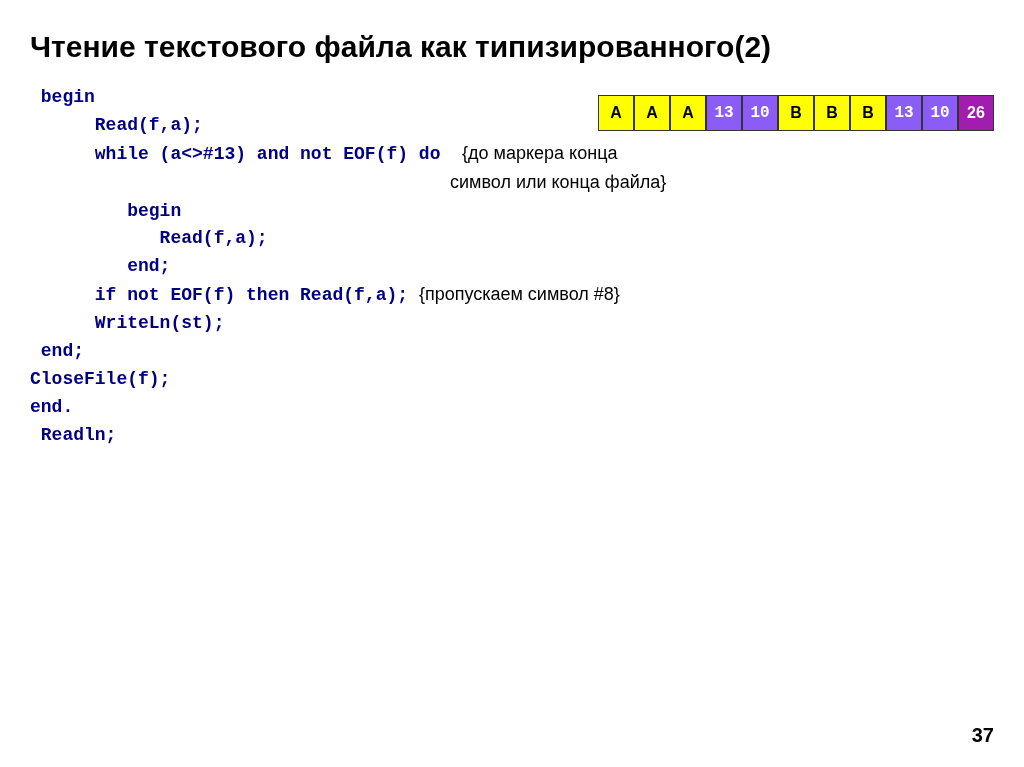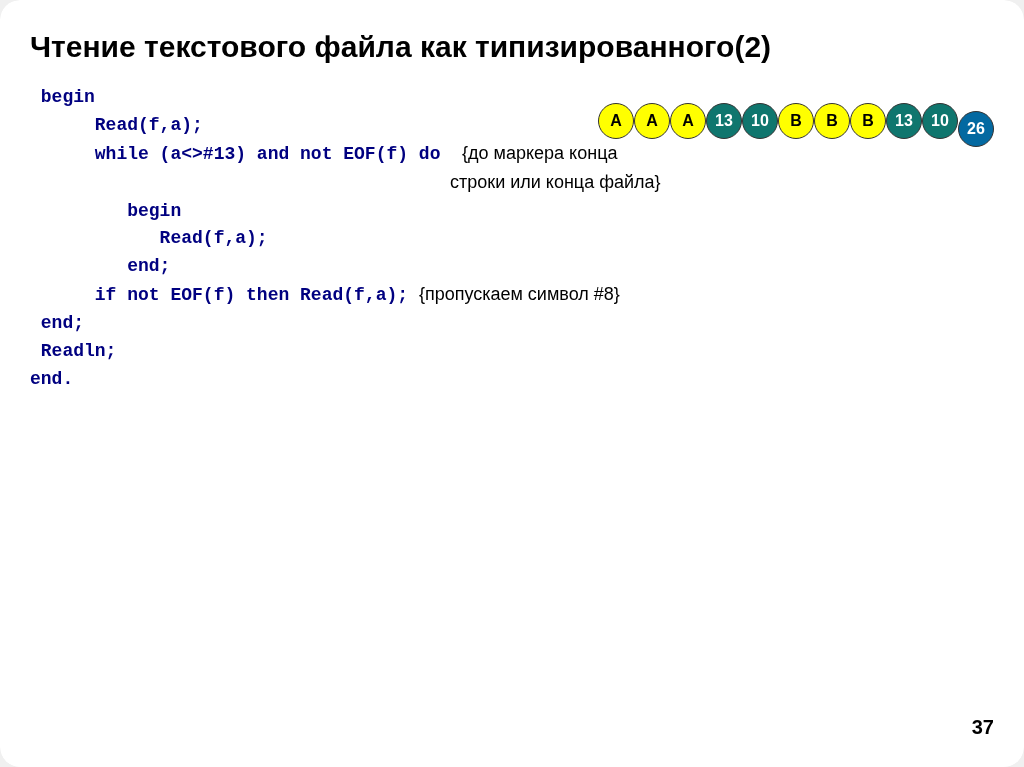--- a/index.html
+++ b/index.html
@@ -1,19 +1,18 @@
 <!DOCTYPE html>
 <html><head>
   <meta charset="utf-8">
   <style>
     * {
       margin: 0;
       padding: 0;
       box-sizing: border-box;
-      border-radius: 20px;
     }
 
     body {
       width: 1024px;
       height: 767px;
       background: #f0f0f0;
       font-family: Arial, sans-serif;
       overflow: hidden;
     }
 
@@ -75,33 +74,33 @@
       font-weight: bold;
       font-family: Arial, sans-serif;
     }
 
     .vis-yellow {
       background-color: #ffff00;
       color: #000;
     }
 
     .vis-green {
-      background-color: #0f766e;
+      background-color: #8b5cf6;
       color: #fff;
+      font-family: Liberation Mono, monospace;
     }
 
     .vis-blue {
-      background-color: #0369a1;
+      background-color: #a21caf;
       color: #fff;
-      margin-top: 16px;
     }
 
     .page-number {
       position: absolute;
-      bottom: 28px;
+      bottom: 20px;
       right: 30px;
       font-size: 20px;
       font-weight: bold;
       color: #000;
     }
   </style>
 </head>
 <body>
 
 <div class="slide">
@@ -124,24 +123,26 @@
     <div class="vis-cell vis-green">13</div>
     <div class="vis-cell vis-green">10</div>
 
     <div class="vis-cell vis-blue">26</div>
   </div>
 
   <div class="code-block">
     <span class="code-line"> begin</span>
     <span class="code-line">      Read(f,a);</span>
     <span class="code-line">      while (a&lt;&gt;#13) and not EOF(f) do  <span class="comment-curly">{до маркера конца</span></span>
-    <span class="code-line" style="padding-left:420px;"><span class="comment-curly">строки или конца файла}</span></span>
+    <span class="code-line" style="padding-left:420px;"><span class="comment-curly">символ или конца файла}</span></span>
     <span class="code-line">         begin</span>
     <span class="code-line">            Read(f,a);</span>
     <span class="code-line">         end;</span>
     <span class="code-line">      if not EOF(f) then Read(f,a); <span class="comment-curly">{пропускаем символ #8}</span></span>
+    <span class="code-line">      WriteLn(st);</span>
     <span class="code-line"> end;</span>
+    <span class="code-line">CloseFile(f);</span>
+    <span class="code-line">end.</span>
     <span class="code-line"> Readln;</span>
-    <span class="code-line">end.</span>
   </div>
 
   <div class="page-number">37</div>
 </div>
 
 </body></html>

